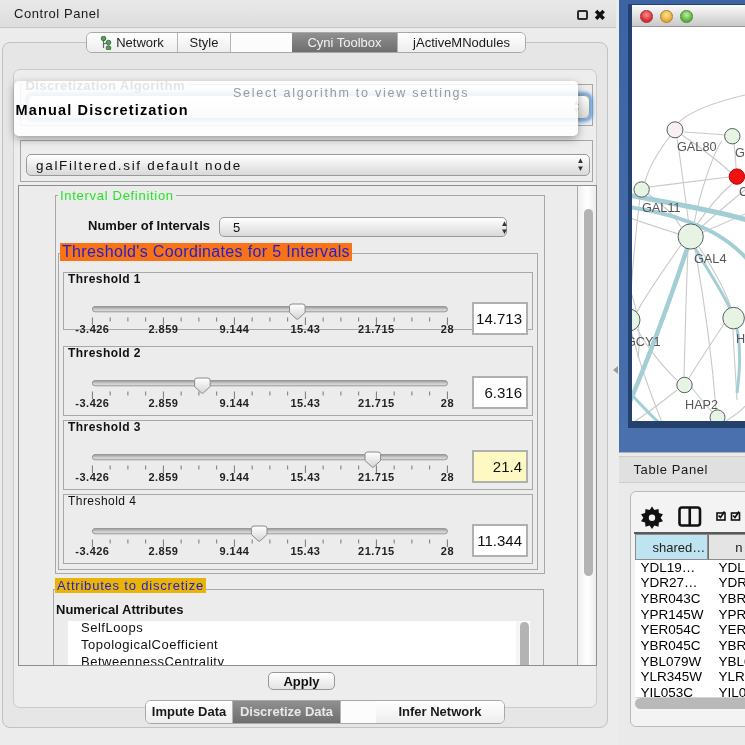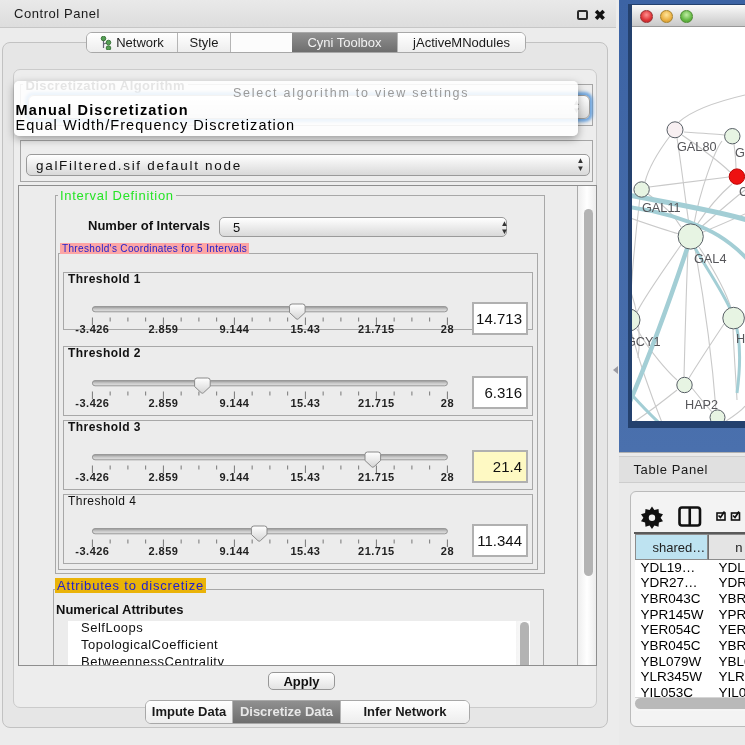--- a/index.html
+++ b/index.html
@@ -57,21 +57,21 @@
 
         <div class="abs" style="left:36px;top:9px;width:490px;height:379px;border:1px solid #a8a8a8;"></div>
         <div class="abs" style="left:39px;top:2px;padding:0 2px;background:#ececec;font-size:13px;letter-spacing:0.7px;color:#27e427;">Interval Definition</div>
 
         <div class="abs" style="left:69px;top:32px;font-size:13px;font-weight:bold;color:#111;">Number of Intervals</div>
         <div class="abs" style="left:200px;top:31px;width:288px;height:20px;border-radius:5px;background:linear-gradient(#ffffff,#d9d9d9);border:1px solid #9a9a9a;"></div>
         <div class="abs" style="left:214px;top:34px;font-size:13px;color:#111;">5</div>
         <div class="abs" style="left:481px;top:34px;width:9px;height:16px;font-size:8px;color:#333;line-height:8px;text-align:center;">▲<br>▼</div>
 
         <div class="abs" style="left:39px;top:67px;width:480px;height:317px;border:1px solid #a8a8a8;"></div>
-        <div class="abs" style="left:41px;top:56.5px;padding:0 2px;background:#fca5a5;font-size:10px;letter-spacing:0.35px;color:#2222cc;">Threshold's Coordinates for 5 Intervals</div>
+        <div class="abs" style="left:41px;top:56.5px;padding:0 2px;background:#f97316;font-size:16px;letter-spacing:0.35px;color:#2222cc;">Threshold's Coordinates for 5 Intervals</div>
 
         <div class="abs" style="left:43.5px;top:86px;width:470.5px;height:58px;border:1px solid #a8a8a8;">
           <div class="abs" style="left:4.5px;top:-1px;font-size:12px;letter-spacing:0.45px;font-weight:bold;color:#111;">Threshold 1</div>
           <svg width="392" height="40" viewBox="0 0 392 40" class="abs" style="left:1.5px;top:23px;">
               <defs>
                 <linearGradient id="tg0" x1="0" y1="0" x2="0" y2="1">
                   <stop offset="0" stop-color="#999999"></stop>
                   <stop offset="0.5" stop-color="#c9c9c9"></stop>
                   <stop offset="1" stop-color="#e3e3e3"></stop>
                 </linearGradient>
@@ -263,27 +263,26 @@
 
       <div class="abs" style="left:558px;top:0;width:21px;height:481px;background:linear-gradient(90deg,#eeeeee,#ffffff 45%,#e8e8e8);border-left:1px solid #aaaaaa;"></div>
       <div class="abs" style="left:565px;top:23px;width:9px;height:367px;background:#b3b3b3;border-radius:4.5px;"></div>
     </div>
 
     <div class="abs" style="left:268px;top:672px;width:67px;height:18px;border:1px solid #979797;border-radius:5px;background:linear-gradient(#ffffff,#e3e3e3);font-size:13px;font-weight:bold;color:#111;text-align:center;line-height:17px;">Apply</div>
 
     <div class="abs" style="left:145px;top:699.5px;height:24px;display:flex;border:1px solid #a8a8a8;border-radius:6px;background:#fcfcfc;overflow:hidden;font-size:13px;font-weight:bold;color:#1a1a1a;">
       <div style="width:87px;display:flex;align-items:center;justify-content:center;border-right:1px solid #b5b5b5;background:linear-gradient(#ffffff,#ededed);">Impute Data</div>
       <div style="width:108px;display:flex;align-items:center;justify-content:center;border-right:1px solid #b5b5b5;background:linear-gradient(#909090,#6e6e6e);color:#e8e8e8;">Discretize Data</div>
-      <div style="width:128px;display:flex;align-items:center;justify-content:center;background:linear-gradient(#ffffff,#ededed);">Infer Network</div>
+      <div style="width:128px;display:flex;align-items:center;justify-content:center;background:linear-gradient(#ffffff,#ededed);margin-left:35px;">Infer Network</div>
     </div>
 
     <div class="abs" style="left:14px;top:81px;width:564px;height:55px;background:rgba(255,255,255,0.88);border-radius:5px;box-shadow:0 3px 8px rgba(0,0,0,0.35);">
       <div class="abs" style="left:219px;top:5px;font-size:12.5px;letter-spacing:1.75px;color:#9a9a9a;">Select algorithm to view settings</div>
       <div class="abs" style="left:1.5px;top:21px;font-size:14.5px;letter-spacing:1.15px;font-weight:bold;color:#000;">Manual Discretization</div>
-      <div class="abs" style="left:1.5px;top:35.5px;font-size:14.5px;letter-spacing:1.05px;color:#000;">Equal Width/Frequency Discretization</div>
     </div>
   </div>
 
   <div class="abs" style="left:619px;top:0;width:126px;height:745px;background:#e9e9e9;">
 
     <div class="abs" style="left:0;top:0;width:126px;height:452px;background:linear-gradient(#3c63a4,#4a70ad);"></div>
 
     <div class="abs" style="left:9px;top:4px;width:117px;height:424px;background:#24416e;"></div>
     <div class="abs" style="left:13px;top:5px;width:113px;height:22px;background:linear-gradient(#fafafa,#c9c9c9);border-bottom:1px solid #999;">
       <div class="abs" style="left:8px;top:5px;width:12.6px;height:12.6px;border-radius:50%;background:radial-gradient(circle at 50% 35%, #ff9090, #dd3336 60%, #b02022);border:0.5px solid #993033;"></div>

